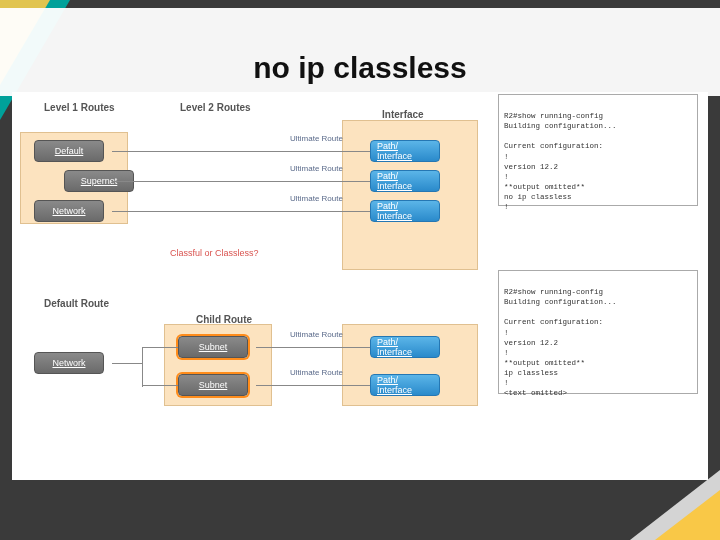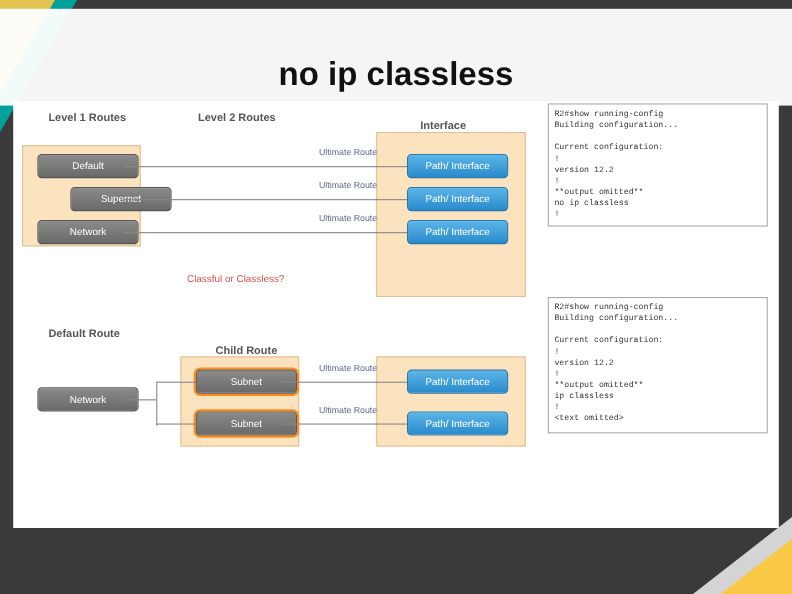--- a/index.html
+++ b/index.html
@@ -5,28 +5,28 @@
 * { margin:0; padding:0; box-sizing:border-box; }
 body { width:720px; height:540px; background:#3a3a3a; font-family:Arial,sans-serif; overflow:hidden; position:relative; }
 .corner-tl { position:absolute; top:0; left:0; width:0; height:0; border-left:70px solid #00a19a; border-bottom:120px solid transparent; }
 .corner-tl2 { position:absolute; top:0; left:0; width:0; height:0; border-left:50px solid #f9c847; border-bottom:85px solid transparent; opacity:0.9; }
 .corner-br { position:absolute; bottom:0; right:0; width:0; height:0; border-right:90px solid #d4d4d4; border-top:70px solid transparent; }
 .corner-br2 { position:absolute; bottom:0; right:0; width:0; height:0; border-right:65px solid #f9c847; border-top:50px solid transparent; }
 .title { position:absolute; top:8px; left:0; right:0; text-align:center; color:#111; font-size:30px; font-weight:600; background:rgba(255,255,255,0.95); padding:6px 0 10px; line-height:1.2; }
 .canvas { position:absolute; top:92px; left:12px; width:696px; height:388px; background:#fff; }
 .colhdr { position:absolute; font-size:10px; color:#555; font-weight:600; }
 .peach { position:absolute; background:#fce3bf; border:1px solid #e0c090; }
-.box { position:absolute; width:92px; height:22px; border-radius:4px; font-size:9px; color:#fff; display:flex; align-items:center; justify-content:center; padding:0 6px; }
+.box { position:absolute; width:70px; height:22px; border-radius:4px; font-size:9px; color:#fff; display:flex; align-items:center; justify-content:center; padding:0 6px;text-decoration:underline; }
 .gray { background:linear-gradient(#8a8a8a,#6a6a6a); border:1px solid #555; }
 .blue { background:linear-gradient(#5bb5e8,#2a8acb); border:1px solid #2577b3; color:#fff; }
 .orangeB { box-shadow:0 0 0 2px #ff8c1a; }
 .ul { position:absolute; font-size:8px; color:#5a6a8a; }
 .line { position:absolute; background:#888; height:1px; }
 .vline { position:absolute; background:#888; width:1px; }
-.term { position:absolute; background:#fff; border:1px solid #aaa; font-family:"Courier New",monospace; font-size:7.5px; line-height:1.35; color:#333; padding:4px 5px; white-space:pre; }
+.term { position:absolute; background:#fff; border:1px solid #aaa; font-family:"Courier New",monospace; font-size:7.5px; line-height:1.35; color:#333; padding:16px 5px; white-space:pre; }
 .qtext { position:absolute; font-size:9px; color:#d9534f; }
 </style>
 </head>
 <body>
 
 <div class="corner-tl"></div>
 <div class="corner-tl2"></div>
 <div class="corner-br"></div>
 <div class="corner-br2"></div>
 

